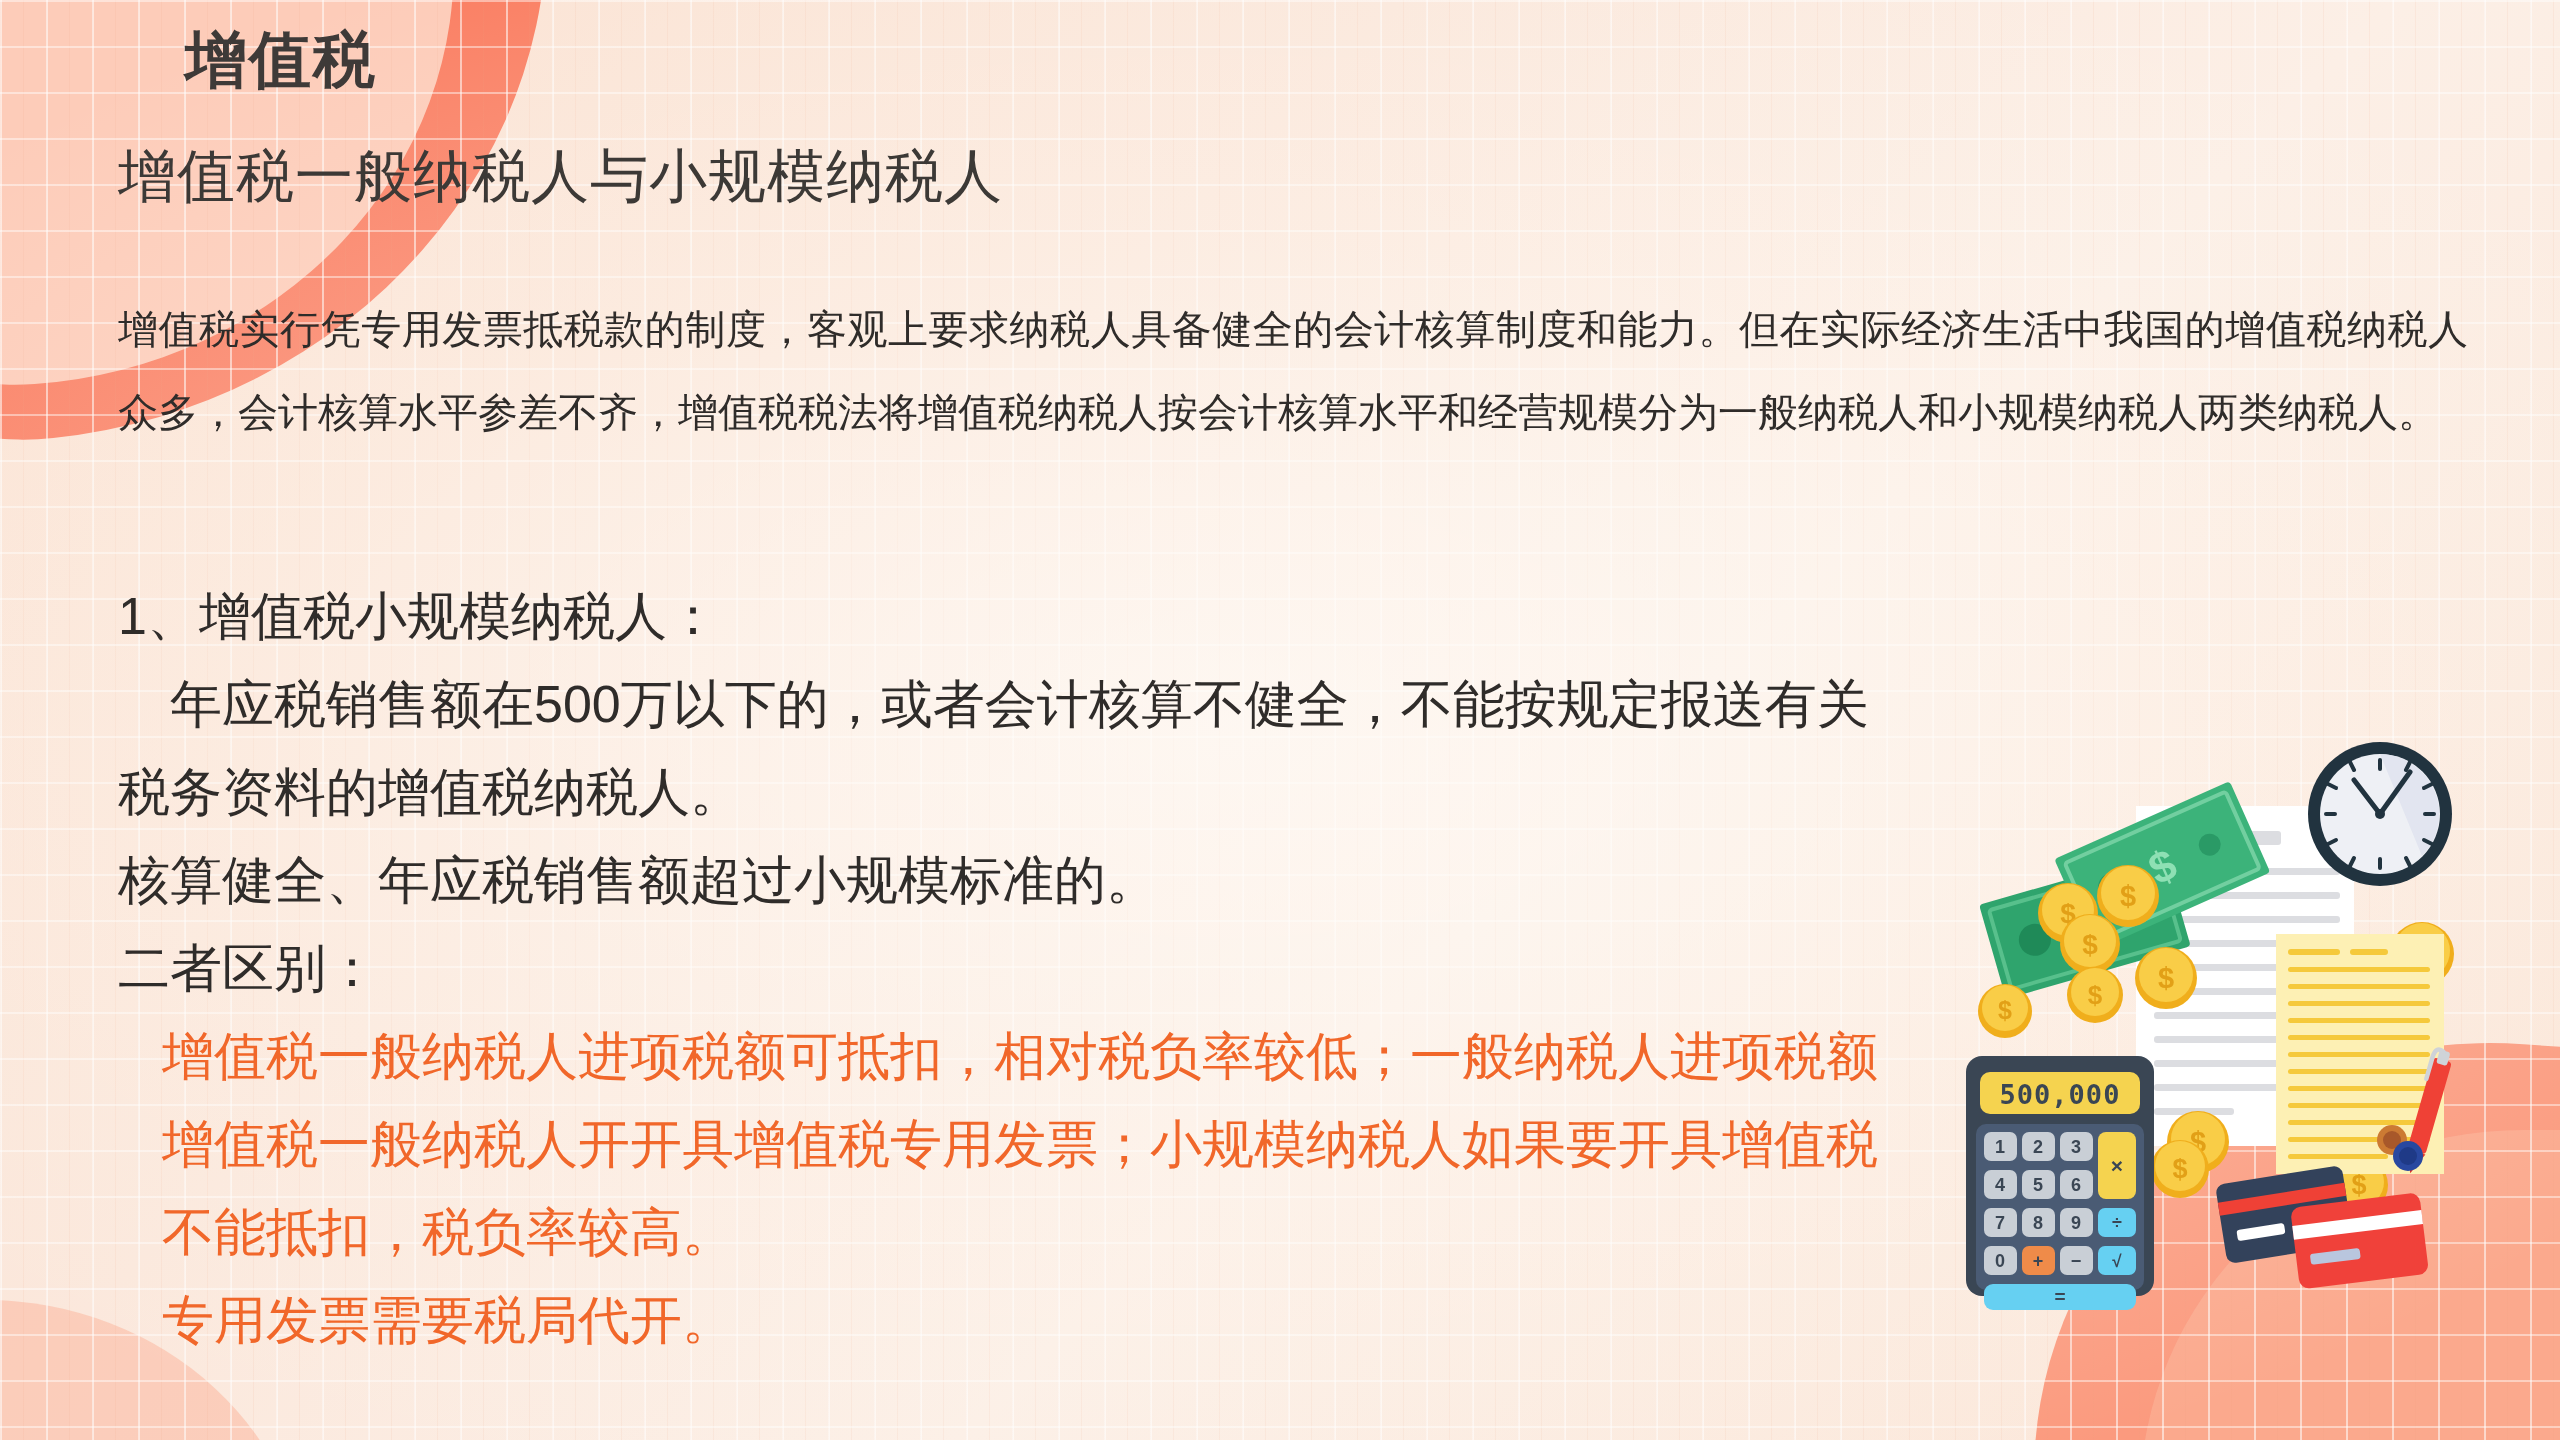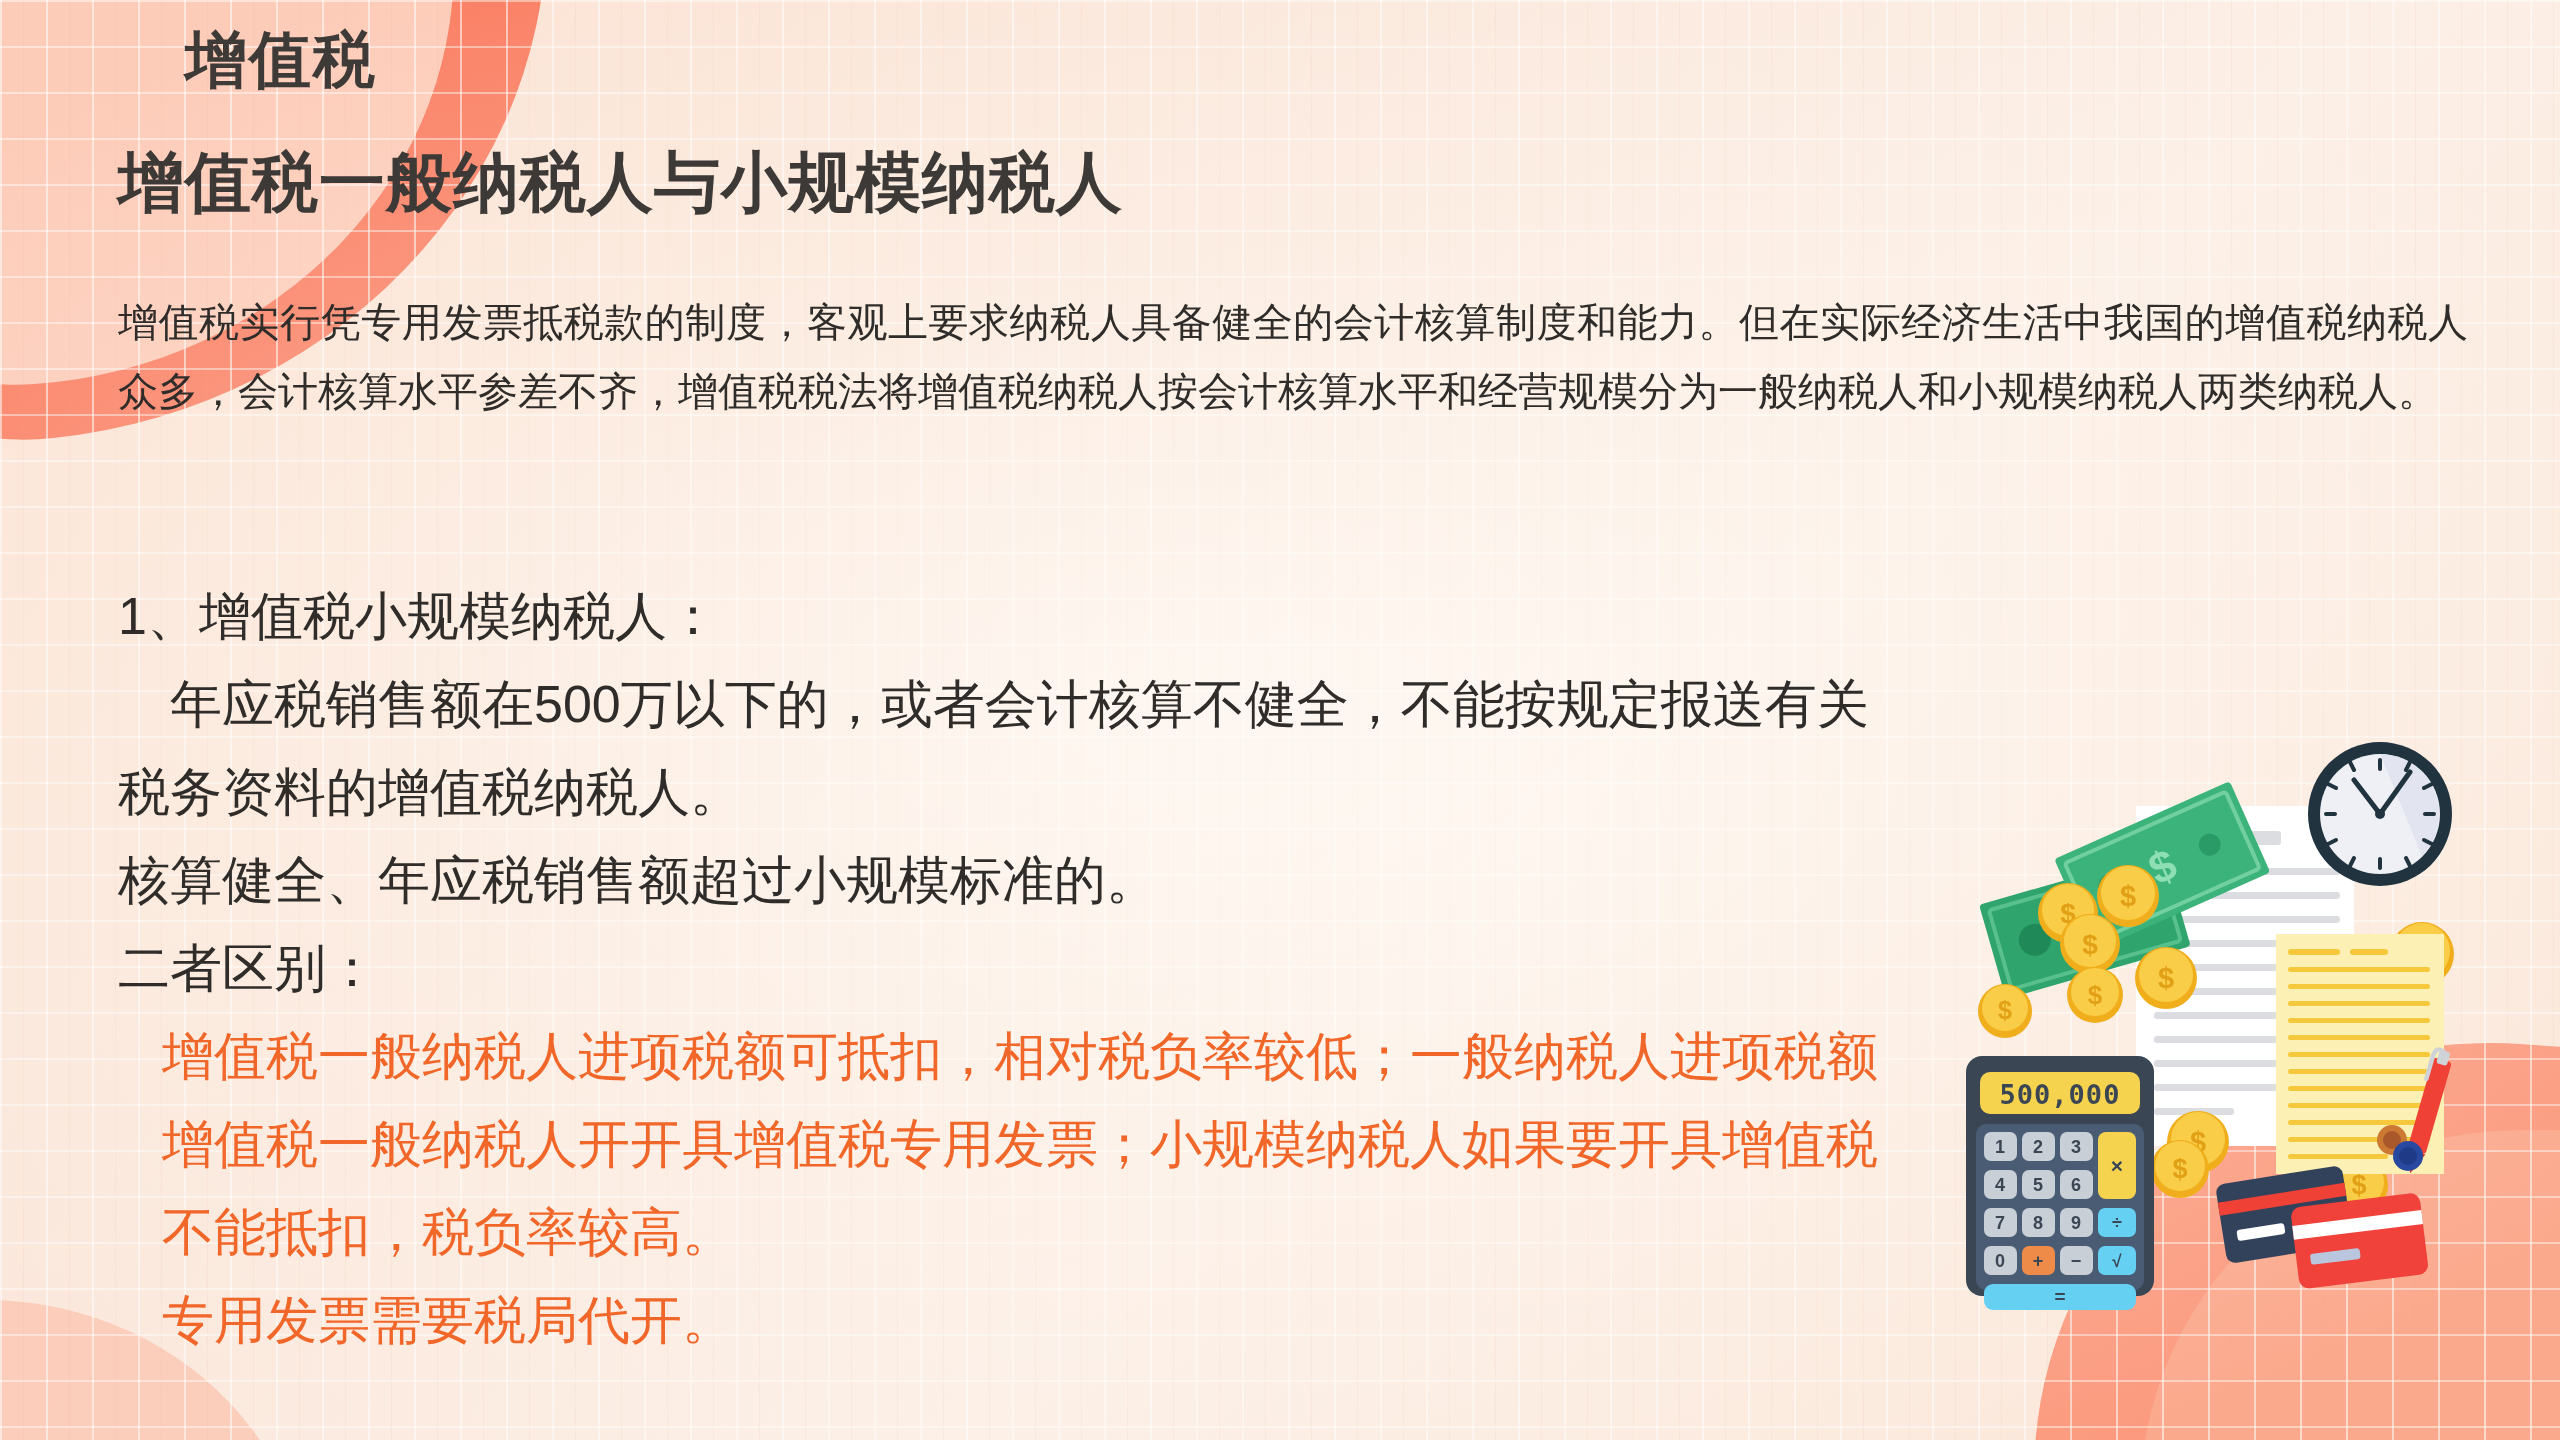--- a/index.html
+++ b/index.html
@@ -96,34 +96,34 @@
     font-weight: 700;
     color: #3e3a38;
     letter-spacing: 2px;
     white-space: nowrap;
   }
 
   .subtitle {
     position: absolute;
     left: 118px;
     top: 138px;
-    font-size: 66px;
-    font-weight: 700;
+    font-size: 58px;
+    font-weight: 400;
     color: #3c3936;
     letter-spacing: 1px;
     white-space: nowrap;
   }
 
   .intro {
     position: absolute;
     left: 118px;
     top: 288px;
     width: 2350px;
     font-size: 40px;
-    line-height: 69px;
+    line-height: 83px;
     color: #2f2c2a;
     text-align: justify;
     text-justify: inter-character;
     font-weight: 500;
   }
 
   .body-block {
     position: absolute;
     left: 118px;
     top: 572px;

